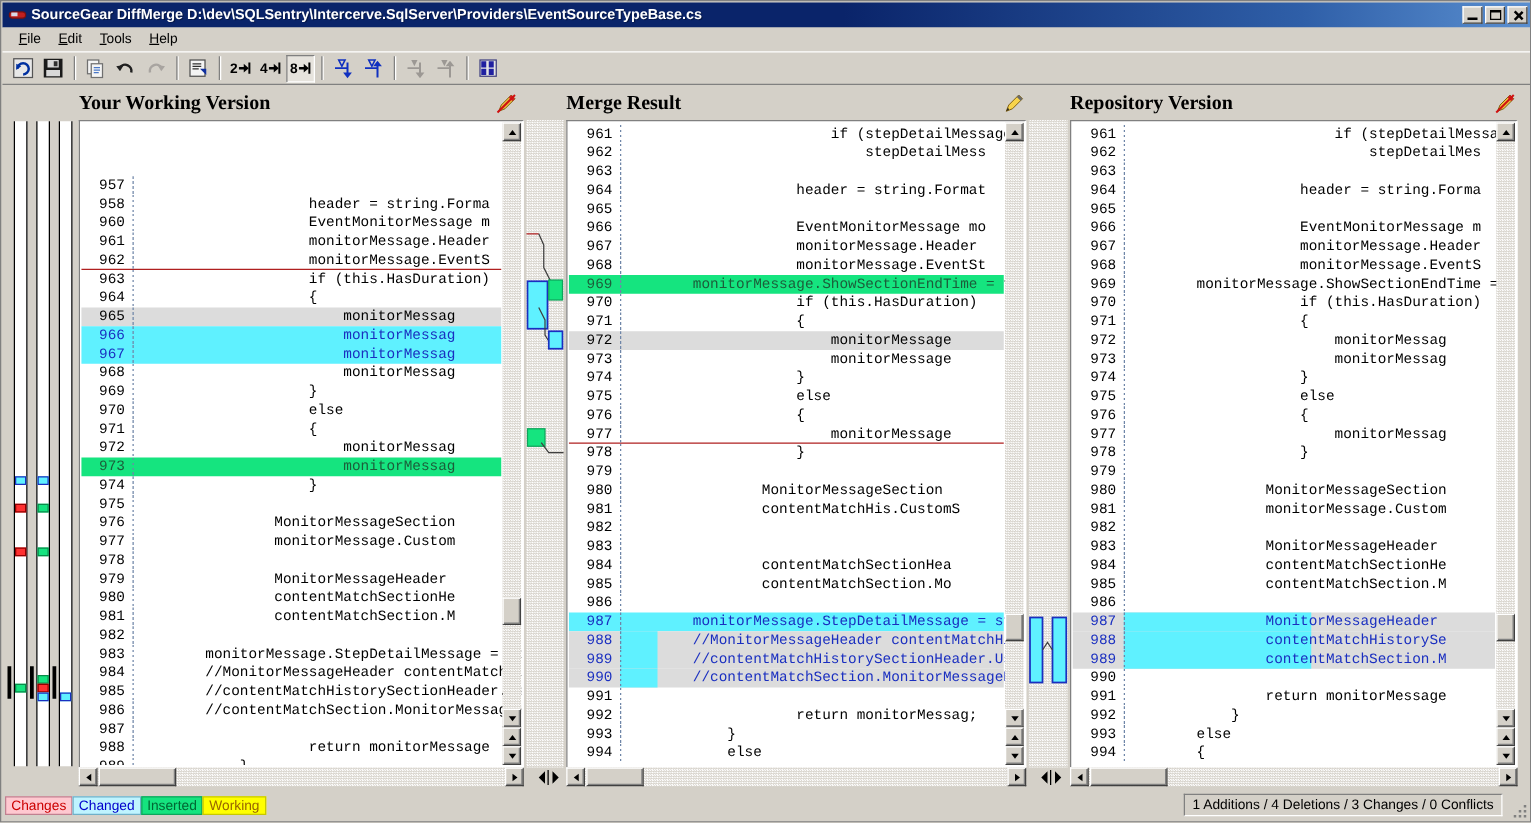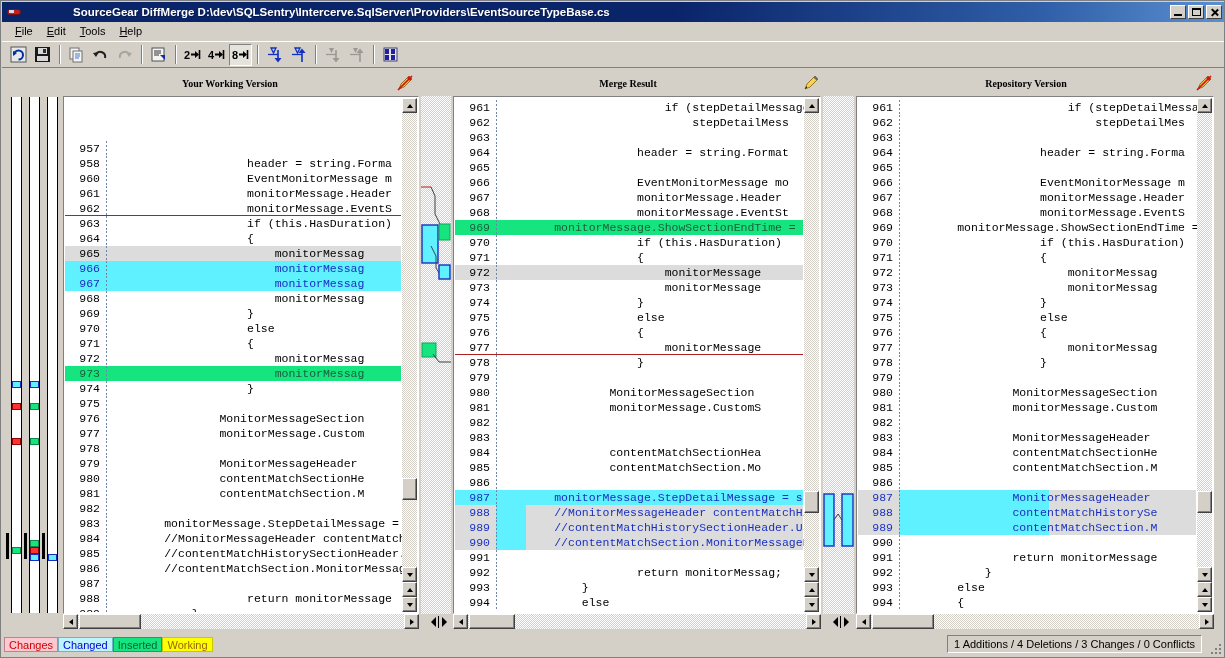--- a/index.html
+++ b/index.html
@@ -12,21 +12,21 @@
     font-size: 11px;
     -webkit-font-smoothing: none;
   }
   #app { position: relative; width: 1225px; height: 658px; background: #d4d0c8;
          border: 1px solid #808080; overflow: hidden; }
 
   
   .titlebar {
     position: absolute; left: 1px; top: 1px; width: 1223px; height: 20px;
     background: linear-gradient(to right, #0a246a 0%, #0a246a 55%, #2f5fa8 85%, #5a8fd0 100%);
-    display: flex; align-items: center; padding: 0 2px; gap: 48px;
+    display: flex; align-items: center; padding: 0 2px;
   }
   .titlebar .appicon {
     width: 16px; height: 14px; margin: 0 3px 0 2px; position: relative; flex: none;
   }
   .titlebar .appicon .body {
     position: absolute; left: 1px; top: 4px; width: 14px; height: 6px;
     background: #c02020; border: 1px solid #7a1010; border-radius: 3px;
   }
   .titlebar .appicon .glass {
     position: absolute; left: 3px; top: 5px; width: 5px; height: 3px; background: #d8d8e8;
@@ -77,21 +77,21 @@
   .tbtn.pressed { border: 1px solid #808080; border-right-color:#fff; border-bottom-color:#fff; background:#e6e3dd; }
   .tbtn.lbl { font-family: "Liberation Sans", sans-serif; font-size: 11px; font-weight: bold; color:#000; }
   .tsep { width: 2px; height: 19px; border-left: 1px solid #808080; border-right: 1px solid #ffffff; margin: 0 4px; flex:none; }
 
   
   svg { display:block; }
 
   
   .pane-header {
     position: absolute; height: 20px; display: flex; align-items: center;
-    color: #000; font-family: "Liberation Serif", serif; font-weight: bold; font-size: 10px; text-align: center;
+    color: #000; font-family: "Liberation Serif", serif; font-weight: bold; font-size: 16px;
   }
   .pane-header .ph-label { flex: 1 1 auto; }
   .pane-header .ph-icon { width: 18px; height: 16px; flex: none; }
 
   
   .mapcols { position: absolute; left: 5px; top: 96px; width: 52px; height: 516px; }
   .mapcol {
     position: absolute; top: 0; width: 11px; height: 516px; background: #ffffff;
     border-left: 1px solid #000; border-right: 1px solid #000;
   }
@@ -472,21 +472,21 @@
           <div class="crow"><span class="ln">971</span><span class="gut"></span><span class="tx">                    {</span></div>
           <div class="crow hl-gray"><span class="ln">972</span><span class="gut"></span><span class="tx">                        monitorMessage</span></div>
           <div class="crow"><span class="ln">973</span><span class="gut"></span><span class="tx">                        monitorMessage</span></div>
           <div class="crow"><span class="ln">974</span><span class="gut"></span><span class="tx">                    }</span></div>
           <div class="crow"><span class="ln">975</span><span class="gut"></span><span class="tx">                    else</span></div>
           <div class="crow"><span class="ln">976</span><span class="gut"></span><span class="tx">                    {</span></div>
           <div class="crow delmark"><span class="ln">977</span><span class="gut"></span><span class="tx">                        monitorMessage</span></div>
           <div class="crow"><span class="ln">978</span><span class="gut"></span><span class="tx">                    }</span></div>
           <div class="crow"><span class="ln">979</span><span class="gut"></span><span class="tx"></span></div>
           <div class="crow"><span class="ln">980</span><span class="gut"></span><span class="tx">                MonitorMessageSection</span></div>
-          <div class="crow"><span class="ln">981</span><span class="gut"></span><span class="tx">                monitorMessage.CustomS</span></div>
+          <div class="crow"><span class="ln">981</span><span class="gut"></span><span class="tx">                contentMatchHis.CustomS</span></div>
           <div class="crow"><span class="ln">982</span><span class="gut"></span><span class="tx"></span></div>
           <div class="crow"><span class="ln">983</span><span class="gut"></span></div>
           <div class="crow"><span class="ln">984</span><span class="gut"></span><span class="tx">                contentMatchSectionHea</span></div>
           <div class="crow"><span class="ln">985</span><span class="gut"></span><span class="tx">                contentMatchSection.Mo</span></div>
           <div class="crow"><span class="ln">986</span><span class="gut"></span><span class="tx"></span></div>
           <div class="crow hl-chg"><span class="ln">987</span><span class="gut"></span><span class="tx">        monitorMessage.StepDetailMessage = ste</span></div>
           <div class="crow hl-sel-chg"><div class="cyanfill" style="width: 30px;"></div><span class="ln">988</span><span class="gut"></span><span class="tx">        //MonitorMessageHeader contentMatchHis</span></div>
           <div class="crow hl-sel-chg"><div class="cyanfill" style="width: 30px;"></div><span class="ln">989</span><span class="gut"></span><span class="tx">        //contentMatchHistorySectionHeader.Use</span></div>
           <div class="crow hl-sel-chg"><div class="cyanfill" style="width: 30px;"></div><span class="ln">990</span><span class="gut"></span><span class="tx">        //contentMatchSection.MonitorMessageHe</span></div>
           <div class="crow"><span class="ln">991</span><span class="gut"></span><span class="tx"></span></div>

